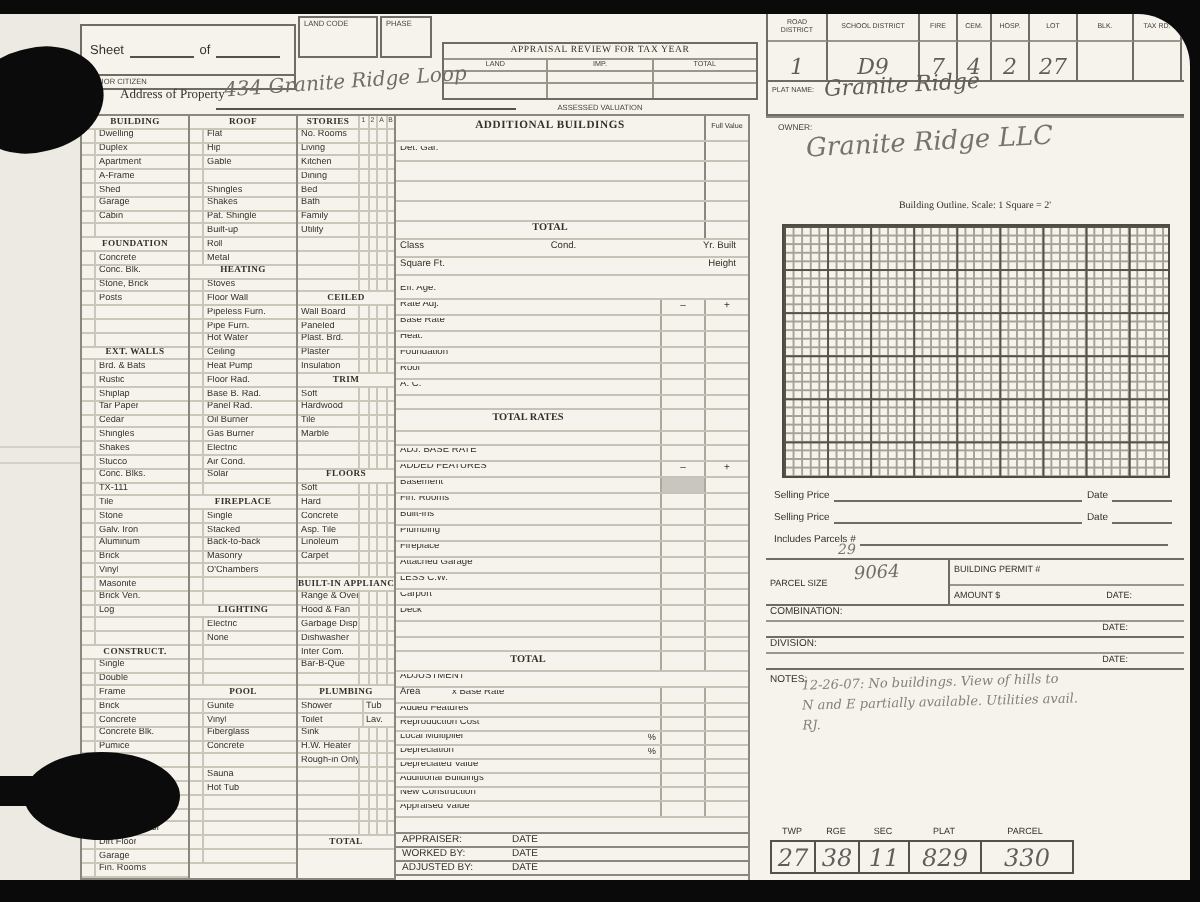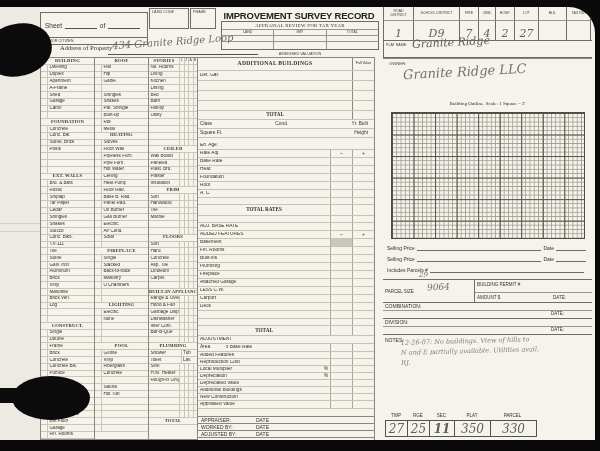--- a/index.html
+++ b/index.html
@@ -119,21 +119,20 @@
         <span>Sheet</span>
         <span class="bl"></span>
         <span>of</span>
         <span class="bl"></span>
       </div>
       <div class="senior">SENIOR CITIZEN</div>
     </div>
     <div class="mini-box" id="lcbox">LAND CODE</div>
     <div class="mini-box" id="phbox">PHASE</div>
 
-    <div class="title">IMPROVEMENT SURVEY RECORD</div>
     <div class="ap-box">
       <div class="ap-sub">APPRAISAL REVIEW FOR TAX YEAR</div>
       <div class="ap-body" id="apbody">
           <div class="ap-bcol">
             <i>LAND</i>
           </div>
           <div class="ap-bcol">
             <i>IMP.</i>
           </div>
           <div class="ap-bcol">
@@ -1355,27 +1354,27 @@
             <div class="fth" style="width: 22px; flex: 0 0 auto;">RGE</div>
             <div class="fth" style="width: 25px; flex: 0 0 auto;">SEC</div>
             <div class="fth" style="width: 36px; flex: 0 0 auto;">PLAT</div>
             <div class="fth" style="width: 45px; flex: 0 0 auto;">PARCEL</div>
           </div>
         <div class="fvals" id="fvals">
             <div class="ftv" style="width: 22px; flex: 0 0 auto;">
               <span class="hw">27</span>
             </div>
             <div class="ftv" style="width: 22px; flex: 0 0 auto;">
-              <span class="hw">25</span>
-            </div>
-            <div class="ftv" style="width: 25px; flex: 0 0 auto; font-weight: bold;">
+              <span class="hw">38</span>
+            </div>
+            <div class="ftv" style="width: 25px; flex: 0 0 auto;">
               <span class="hw">11</span>
             </div>
             <div class="ftv" style="width: 36px; flex: 0 0 auto;">
-              <span class="hw">350</span>
+              <span class="hw">829</span>
             </div>
             <div class="ftv" style="width: 45px; flex: 0 0 auto;">
               <span class="hw">330</span>
             </div>
           </div>
       </div>
     </div>
   </div>
 
   <div class="blob blob1"></div>

